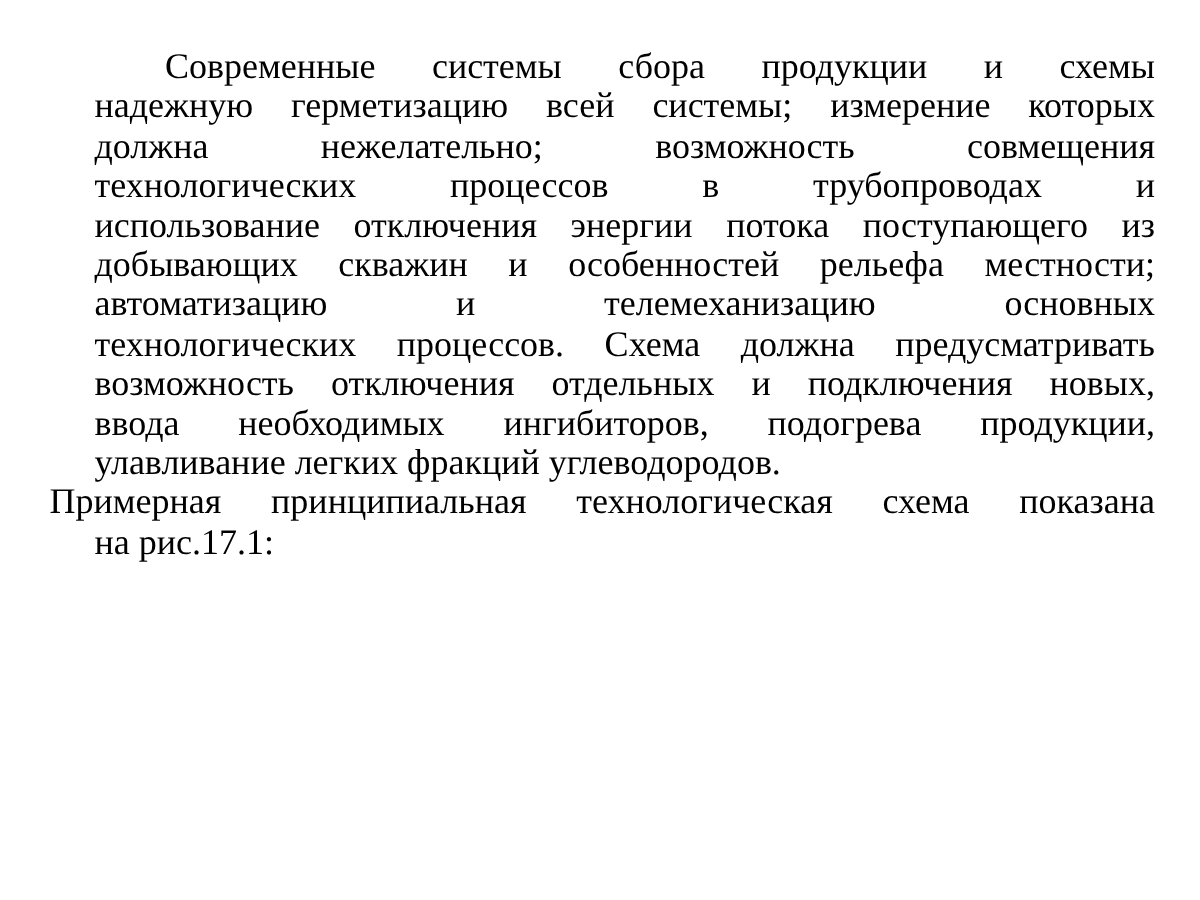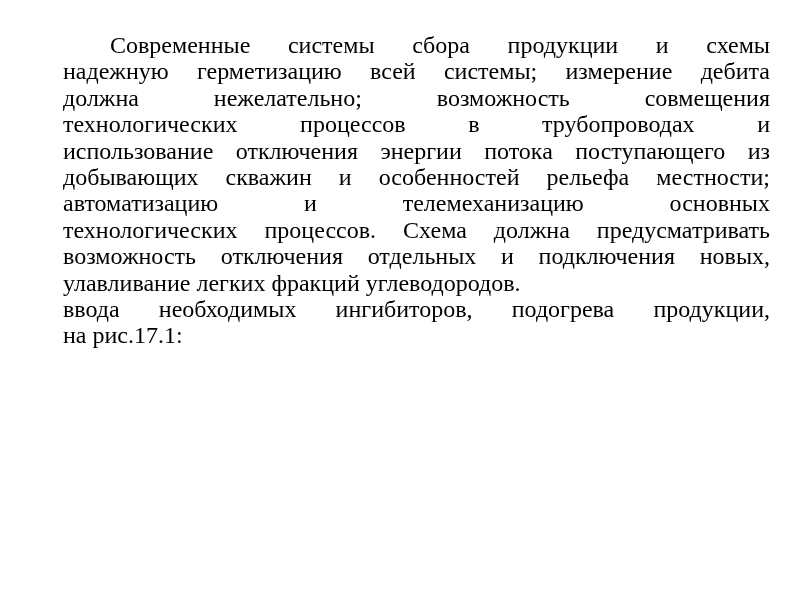--- a/index.html
+++ b/index.html
@@ -37,30 +37,31 @@
   .hanging { margin-left: -30px; }
 </style>
 </head>
 <body>
 
 <div class="slide">
   <div class="text-block">
 
     <div class="para">
       <div class="line jl indent-first">Современные системы сбора продукции и схемы</div>
-      <div class="line jl">надежную герметизацию всей системы; измерение дебита</div>
+      <div class="line jl">надежную герметизацию всей системы; измерение которых</div>
       <div class="line jl">должна нежелательно; возможность совмещения</div>
       <div class="line jl">технологических процессов в трубопроводах и</div>
       <div class="line jl">использование отключения энергии потока поступающего из</div>
       <div class="line jl">добывающих скважин и особенностей рельефа местности;</div>
       <div class="line jl">автоматизацию и телемеханизацию основных</div>
       <div class="line jl">технологических процессов. Схема должна предусматривать</div>
       <div class="line jl">возможность отключения отдельных и подключения новых,</div>
+      <div class="line jl">ввода необходимых ингибиторов, подогрева продукции,</div>
       <div class="line">улавливание легких фракций углеводородов.</div>
-      <div class="line jl">ввода необходимых ингибиторов, подогрева продукции,</div>
     </div>
 
     <div class="para">
+      <div class="line jl hanging">Примерная принципиальная технологическая схема показана</div>
       <div class="line">на рис.17.1:</div>
     </div>
 
   </div>
 </div>
 
 </body></html>

